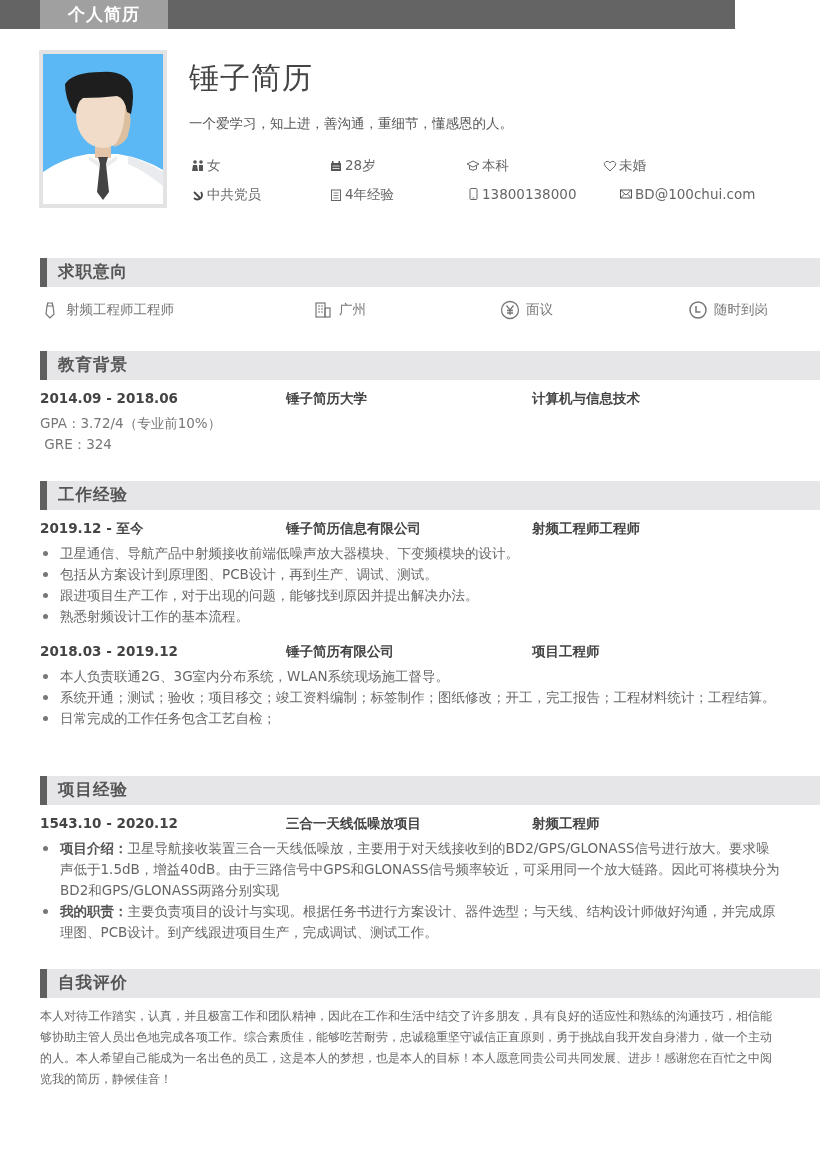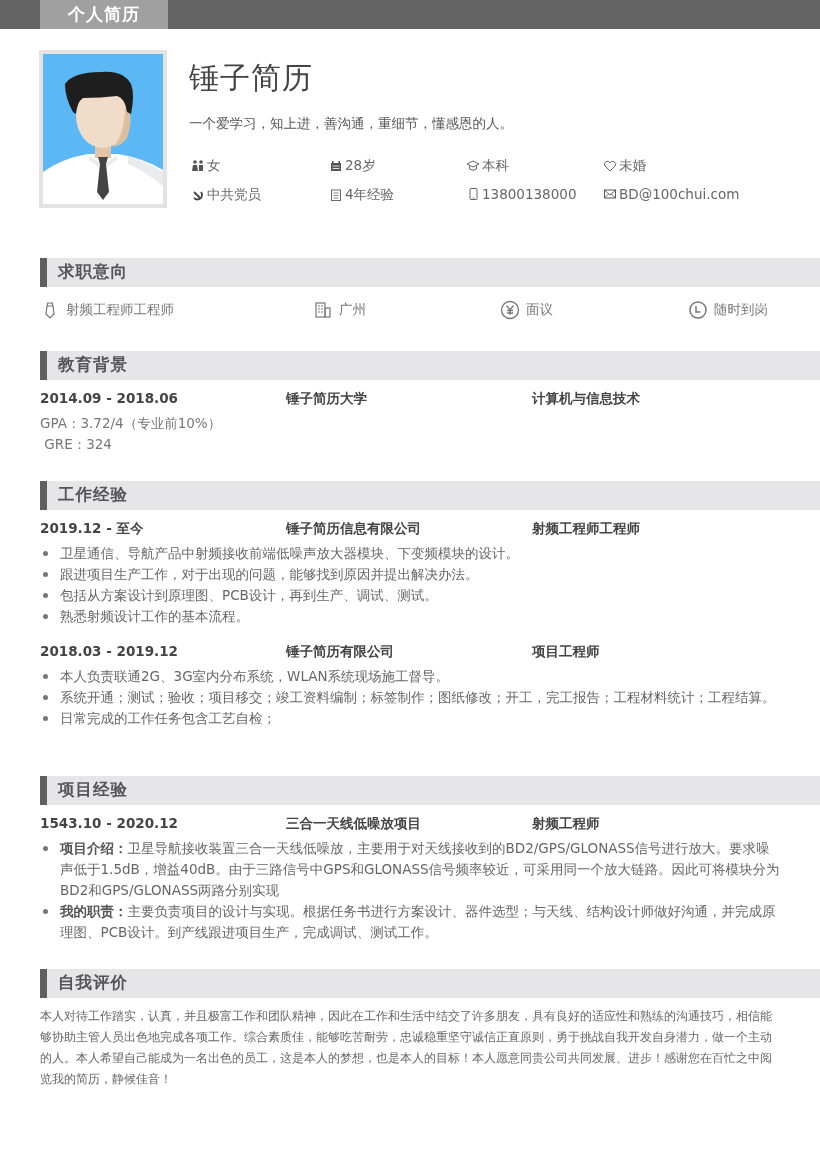--- a/index.html
+++ b/index.html
@@ -2,21 +2,21 @@
 <html><head>
 <meta charset="utf-8">
 <style>
   * { box-sizing: border-box; margin: 0; padding: 0; }
   body {
     width: 820px; height: 1160px; background: #ffffff;
     font-family: "DejaVu Sans", "Liberation Sans", sans-serif;
     color: #666666; position: relative; overflow: hidden;
   }
   .topbar {
-    position: absolute; left: 0; top: 0; width: 820px; height: 29px;
+    position: absolute; left: 0; top: 0; width: 735px; height: 29px;
     background: #646464;
   }
   .topbar-tab {
     position: absolute; left: 40px; top: 0; width: 128px; height: 29px;
     background: #a0a0a0; color: #ffffff; font-weight: bold; font-size: 17px;
     line-height: 29px; text-align: center; letter-spacing: 1px;
   }
   .photo {
     position: absolute; left: 39px; top: 50px; width: 128px; height: 158px;
     background: #e3e3e3; padding: 4px;
@@ -142,21 +142,21 @@
   </div>
   <div class="info-item" style="left:275px">
     <span class="ico">
         <svg viewBox="0 0 14 14">
           <rect x="4" y="1.5" width="7" height="11" rx="1" fill="none" stroke="#666" stroke-width="1"></rect>
           <path d="M6.5 11h2" stroke="#666" stroke-width="0.8"></path>
         </svg>
       </span>
     <span>13800138000</span>
   </div>
-  <div class="info-item" style="left:412px">
+  <div class="info-item" style="left:428px">
     <span class="ico">
         <svg viewBox="0 0 14 14">
           <rect x="1.5" y="3" width="11" height="8" fill="none" stroke="#555" stroke-width="1"></rect>
           <path d="M1.5 3 L7 8 L12.5 3 M1.5 11 L5.5 7 M12.5 11 L8.5 7" fill="none" stroke="#555" stroke-width="0.9"></path>
         </svg>
       </span>
     <span>BD@100chui.com</span>
   </div>
 </div>
 
@@ -206,22 +206,22 @@
 <div class="section-head" style="top:481px">
   <span>工作经验</span>
 </div>
 <div class="entry-head" style="top:520px">
   <span style="left:0">2019.12 - 至今</span>
   <span style="left:246px">锤子简历信息有限公司</span>
   <span style="left:492px">射频工程师工程师</span>
 </div>
 <ul class="bullets" style="top:543px">
   <li>卫星通信、导航产品中射频接收前端低噪声放大器模块、下变频模块的设计。</li>
+  <li>包括从方案设计到原理图、PCB设计，再到生产、调试、测试。</li>
   <li>跟进项目生产工作，对于出现的问题，能够找到原因并提出解决办法。</li>
-  <li>包括从方案设计到原理图、PCB设计，再到生产、调试、测试。</li>
   <li>熟悉射频设计工作的基本流程。</li>
 </ul>
 <div class="entry-head" style="top:643px">
   <span style="left:0">2018.03 - 2019.12</span>
   <span style="left:246px">锤子简历有限公司</span>
   <span style="left:492px">项目工程师</span>
 </div>
 <ul class="bullets" style="top:666px">
   <li>本人负责联通2G、3G室内分布系统，WLAN系统现场施工督导。</li>
   <li>系统开通；测试；验收；项目移交；竣工资料编制；标签制作；图纸修改；开工，完工报告；工程材料统计；工程结算。</li>

